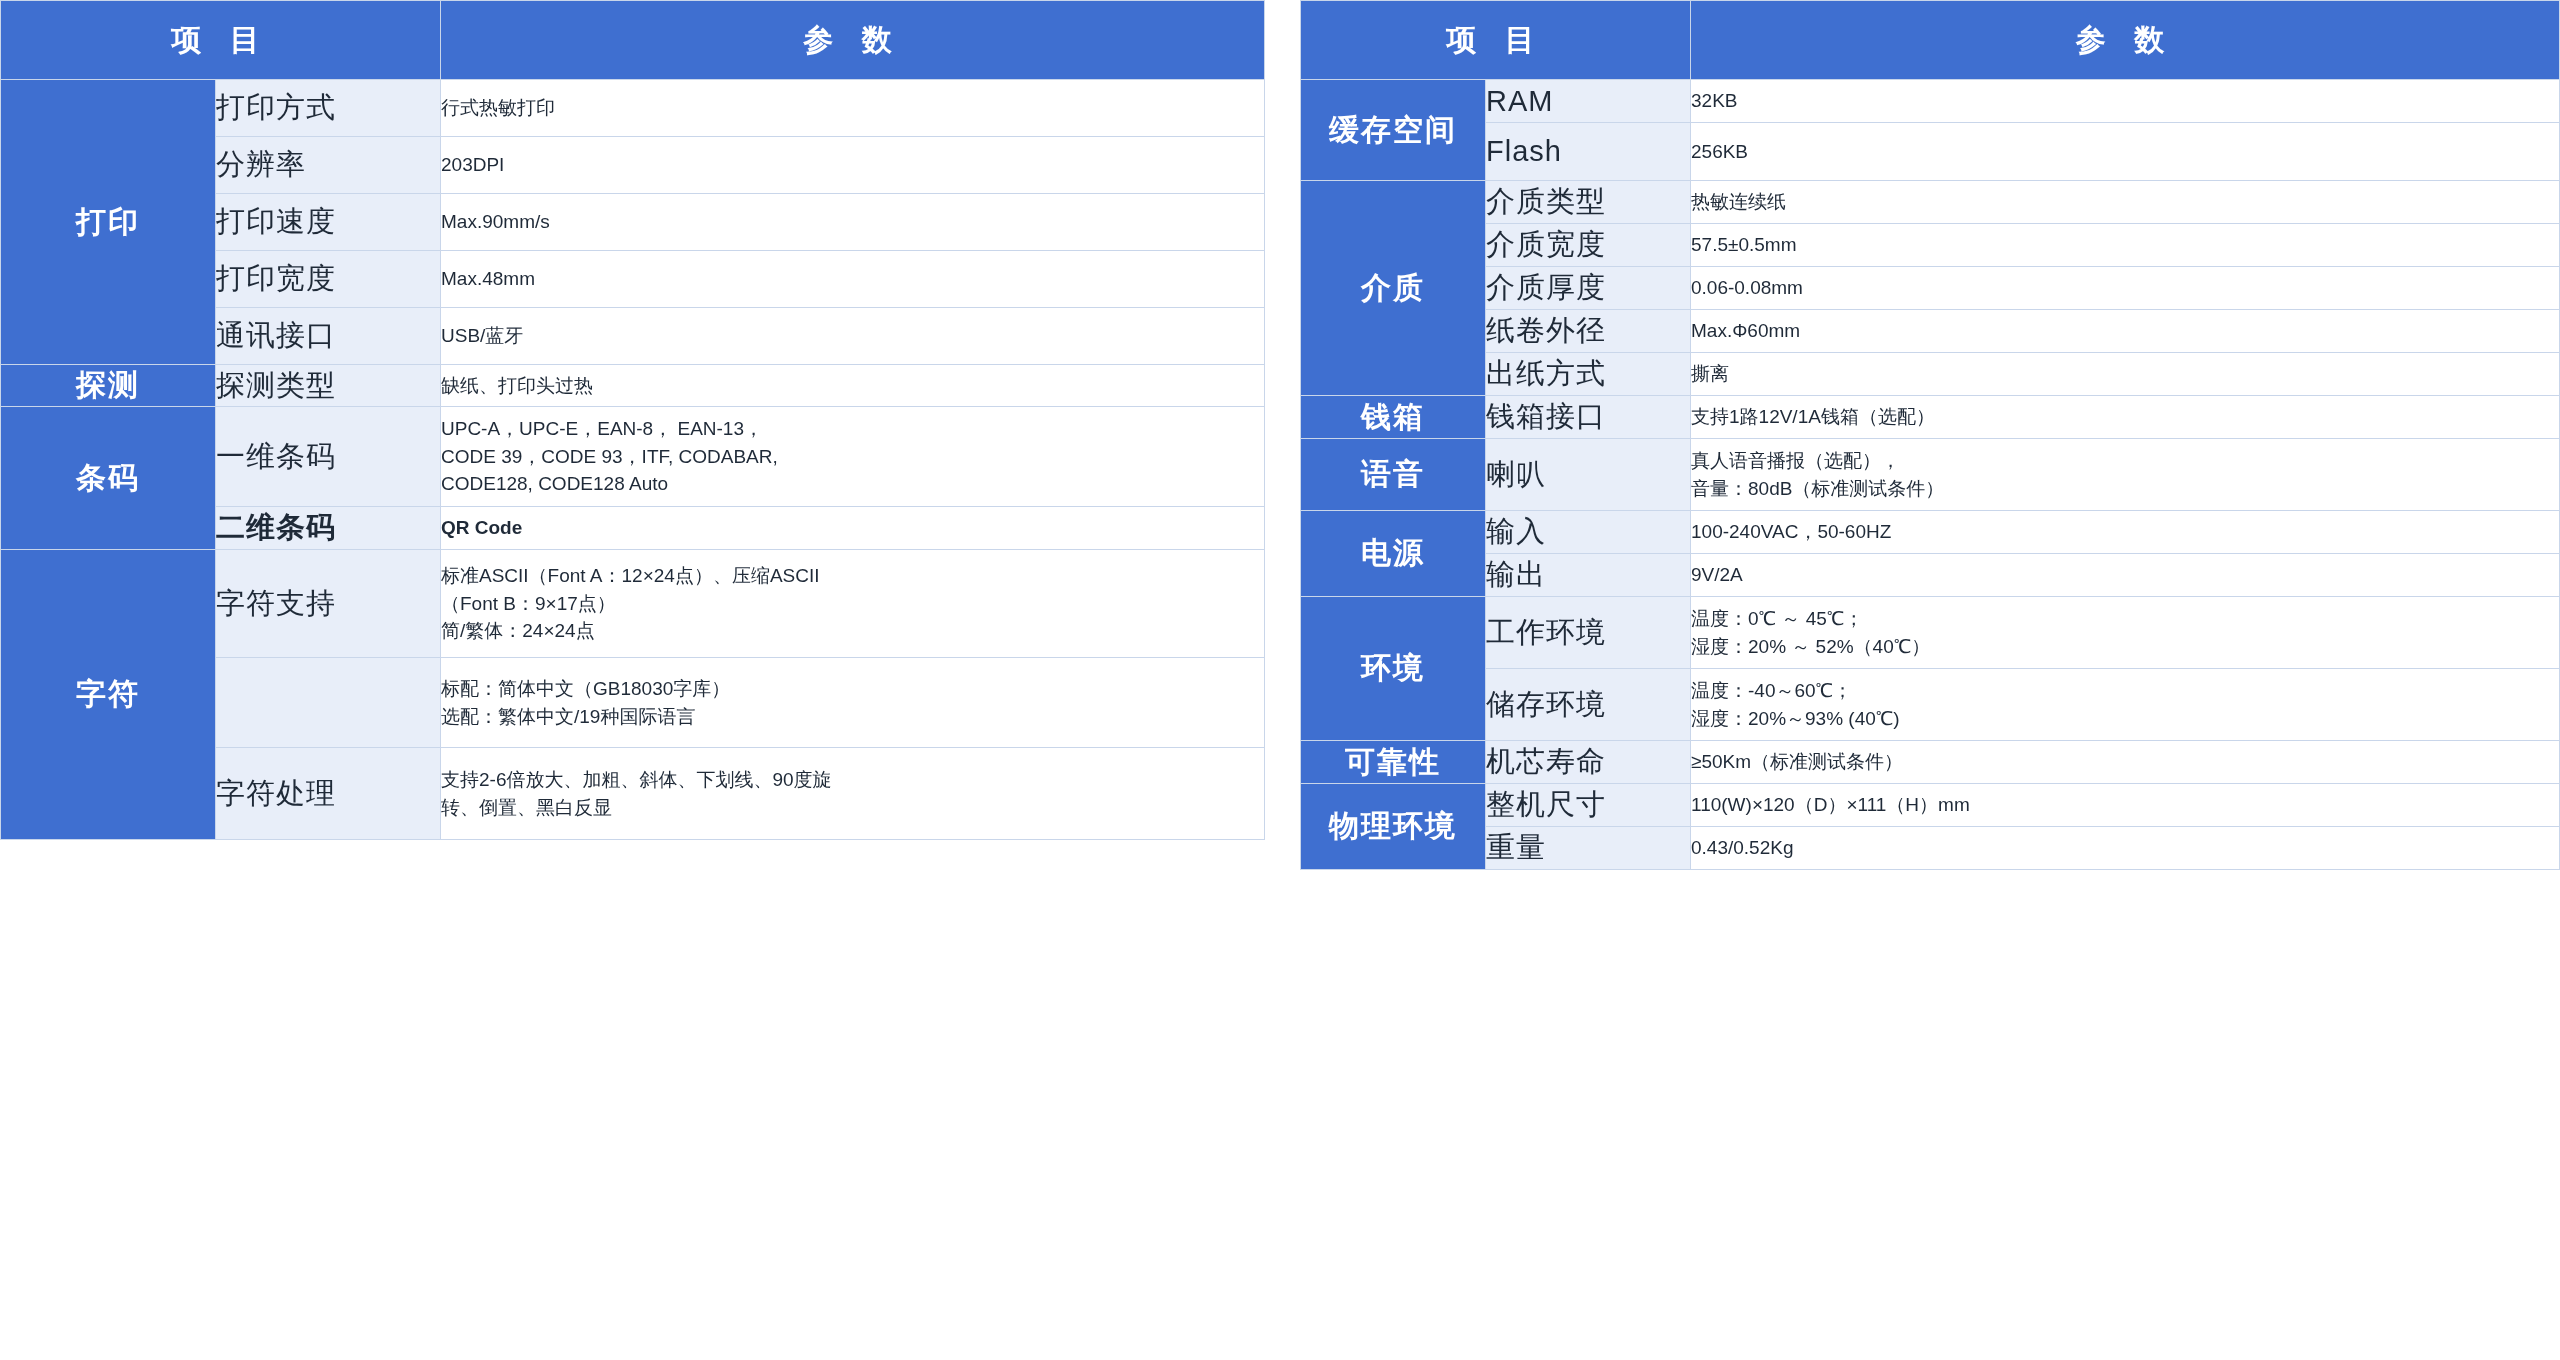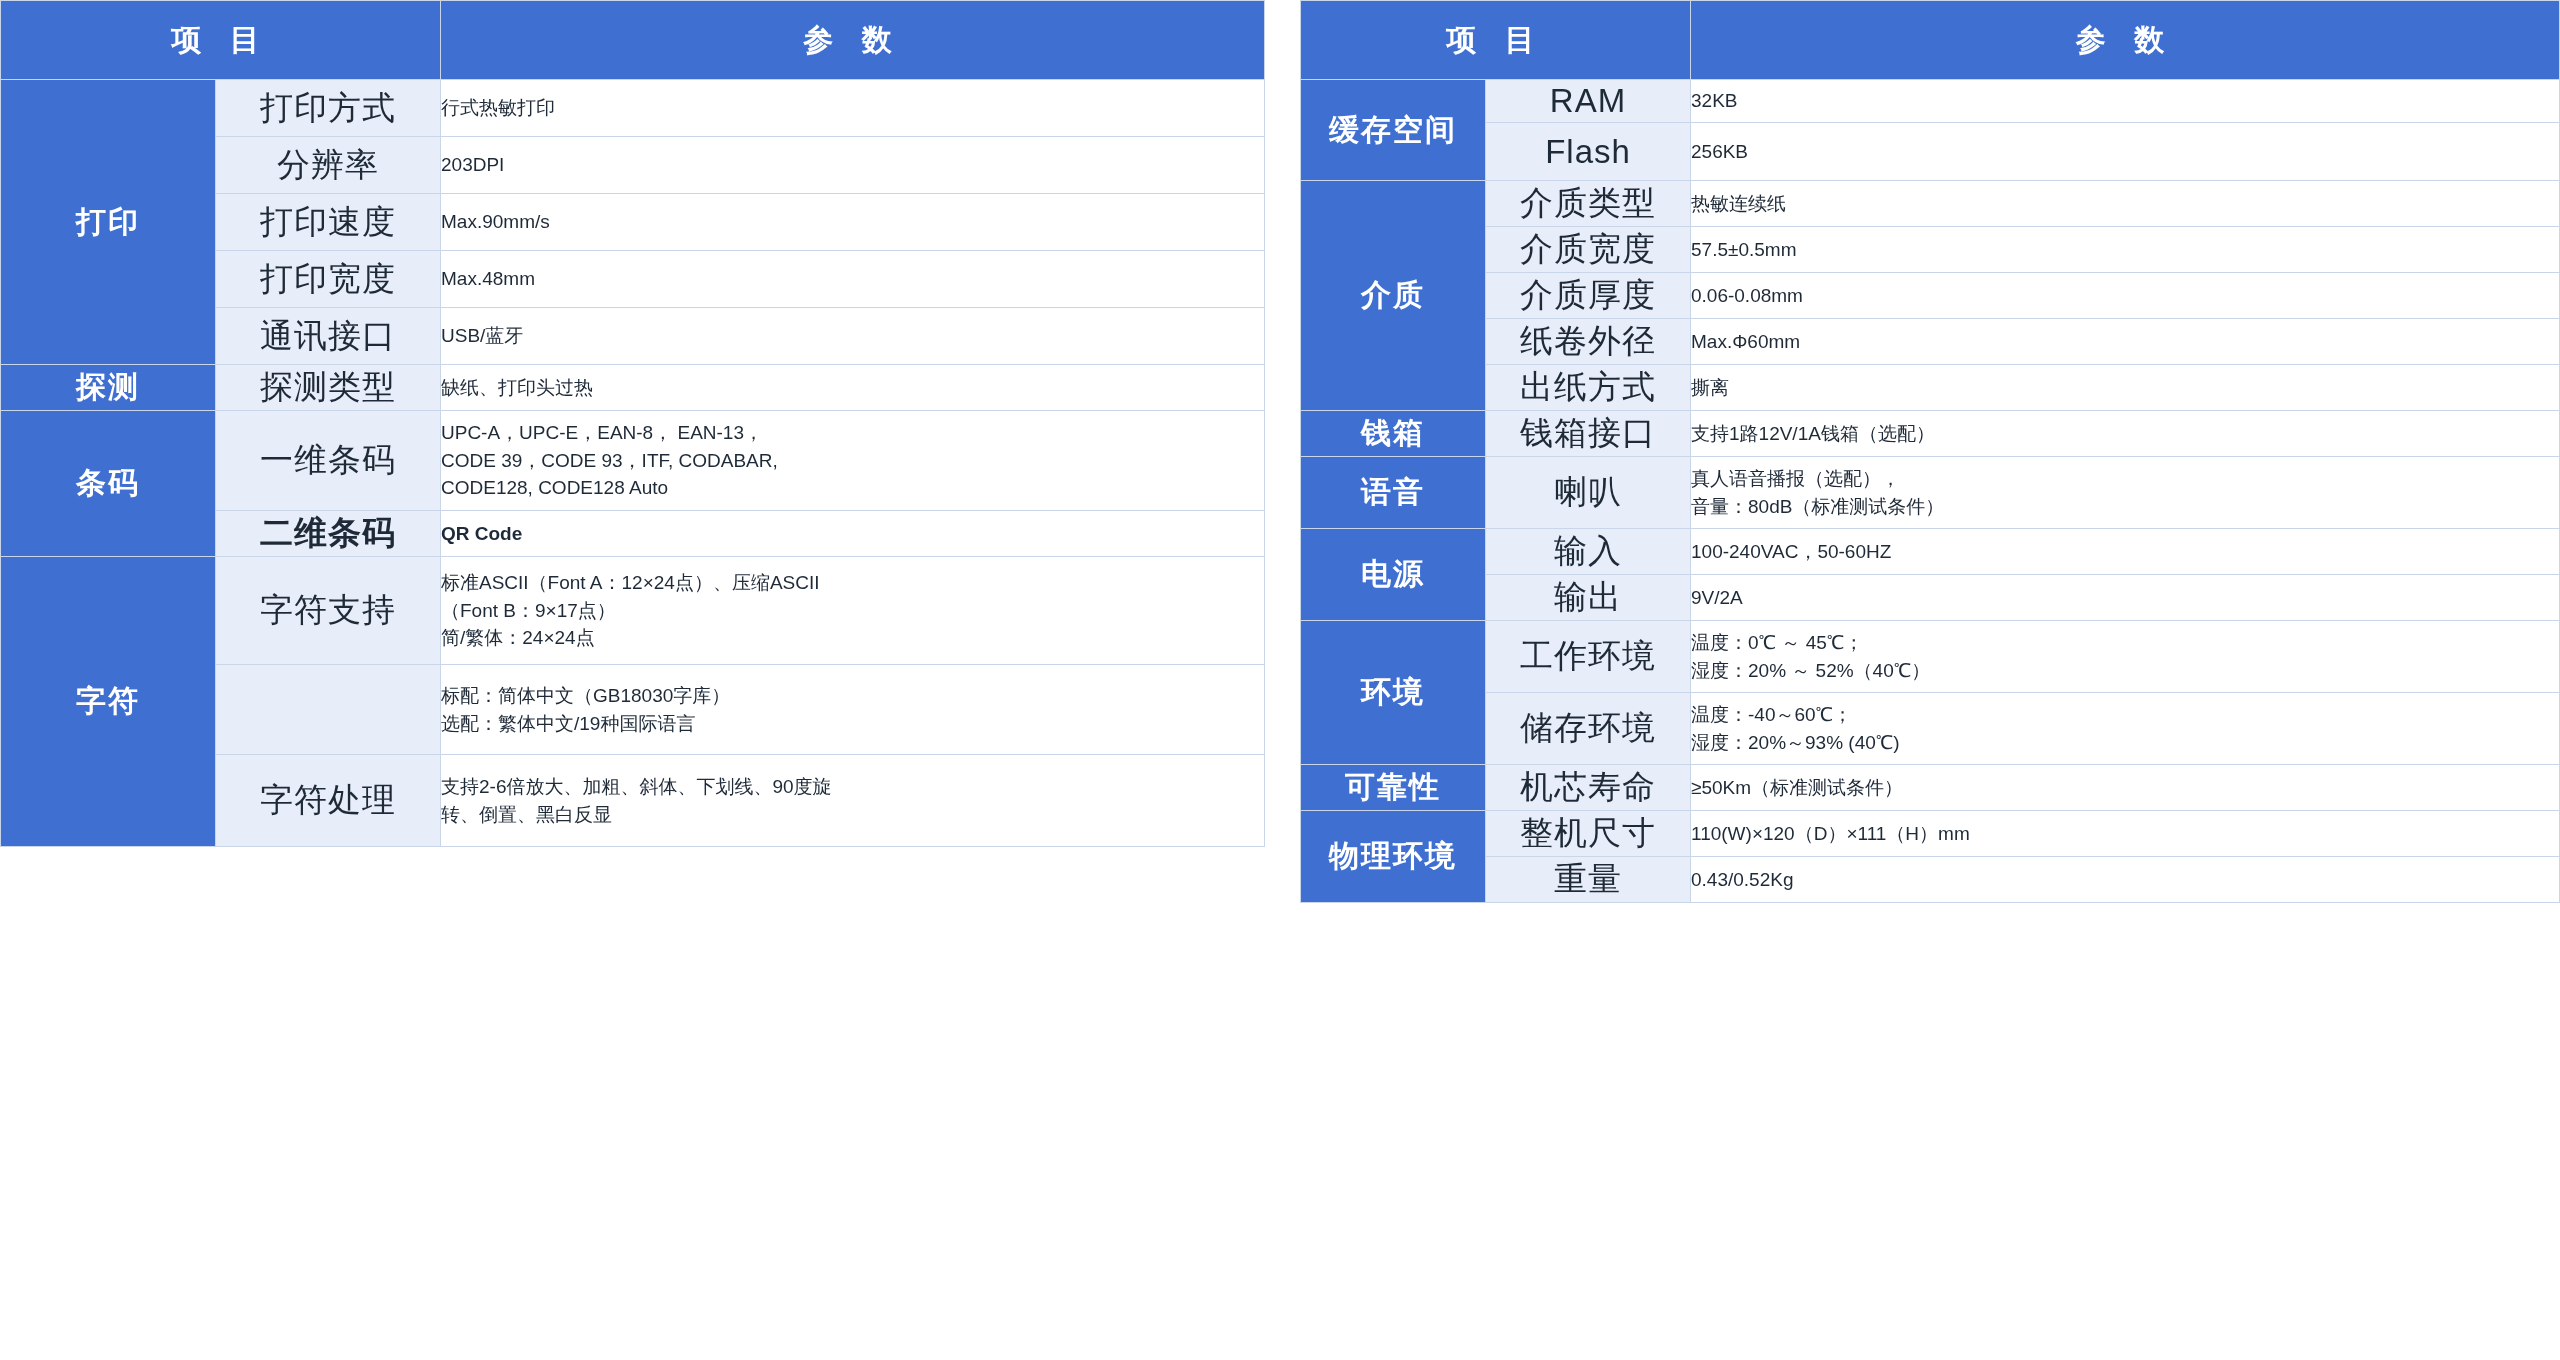--- a/index.html
+++ b/index.html
@@ -49,22 +49,22 @@
     color: #ffffff;
     font-size: 30px;
     font-weight: bold;
     text-align: center;
     letter-spacing: 2px;
     border: 1px solid #ffffff;
   }
   .sub {
     background: #e8eef9;
     color: #1f2a38;
-    font-size: 33px;
-    text-align: center;
+    font-size: 29px;
+    text-align: left;
     padding: 12px 6px;
     letter-spacing: 1px;
   }
   .val {
     background: #ffffff;
     color: #1f2a38;
     font-size: 19px;
     text-align: left;
     padding: 12px 16px;
     line-height: 1.45;

